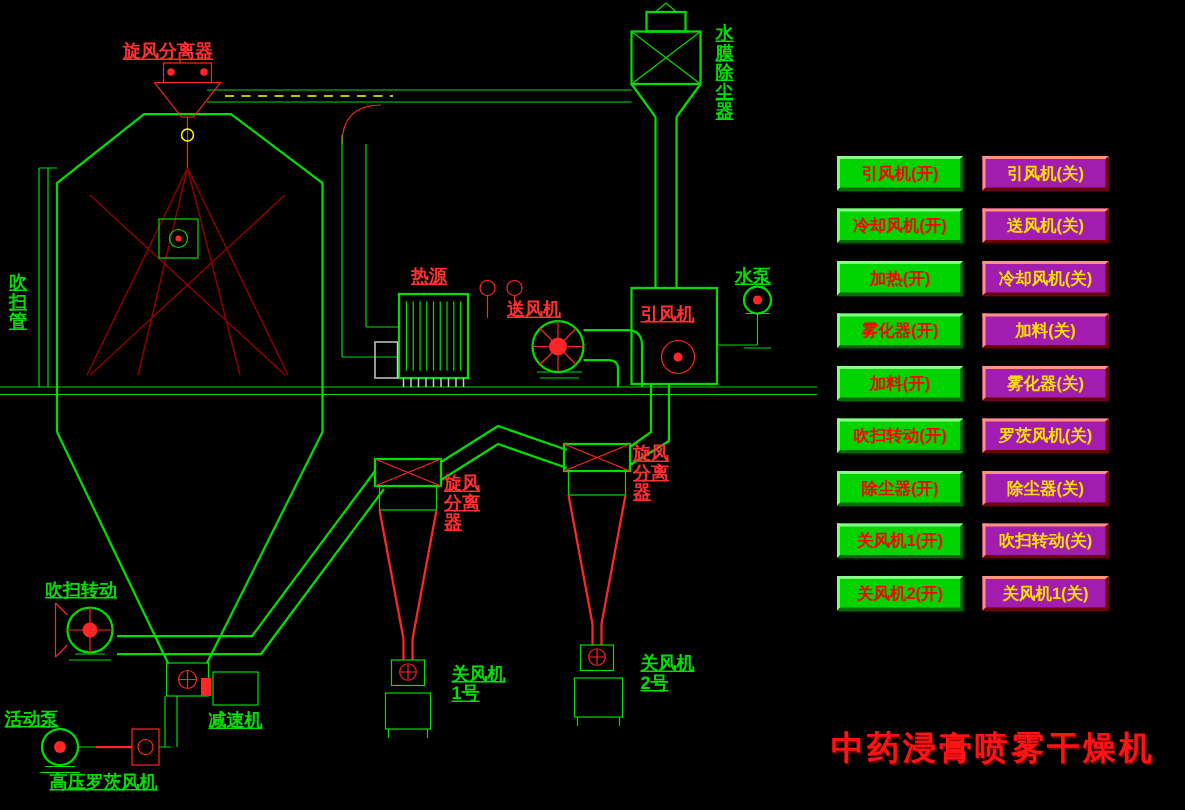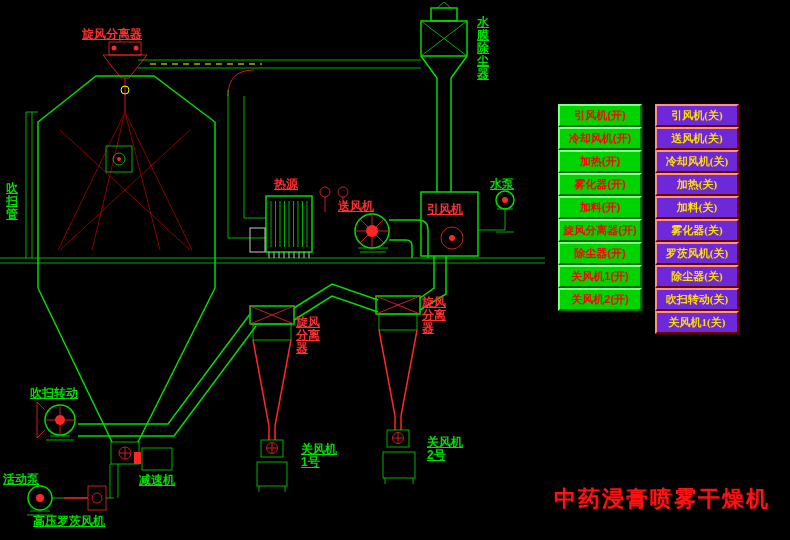--- a/index.html
+++ b/index.html
@@ -9,30 +9,30 @@
   #diagram{position:absolute;left:0;top:0;width:545px;height:540px;}
   #diagram svg{position:absolute;left:0;top:0;}
   svg path,svg rect,svg circle,svg polyline{fill:none;stroke-width:1.5;}
   .sg{stroke:#00dd00}.sr{stroke:#ff2626}.sdr{stroke:#8b0000;stroke-width:1}
   .sy{stroke:#ffff00;stroke-width:1}.swh{stroke:#c8c8c8;stroke-width:1}
   .fr{fill:#ff2626;stroke:none}.thin{stroke-width:0.8}
   .lbl{position:absolute;font-size:12px;line-height:13px;font-weight:bold;white-space:nowrap;text-decoration:underline;}
   .lbl.wrap{white-space:normal;word-break:break-all;}
   .lg{color:#00e000}.lr{color:#ff3030}
   
-  .btn-col{position:absolute;display:flex;flex-direction:column;gap:0;}
+  .btn-col{position:absolute;display:flex;flex-direction:column;gap:12px;}
   #col-on{left:558px;top:104px;}
   #col-off{left:655px;top:104px;}
   .btn{width:84px;height:23px;display:flex;align-items:center;justify-content:center;
        font-family:"Liberation Sans",sans-serif;font-size:11px;font-weight:bold;
        white-space:nowrap;overflow:hidden;padding:0;border-style:solid;border-width:2px;cursor:pointer;}
   .btn.on{background:#00d400;color:#ff0000;border-color:#86ff86 #006a00 #006a00 #86ff86;
           box-shadow:1px 1px 0 #002b00;}
-  .btn.off{background:#6d28d9;color:#ffdf00;border-color:#ff9180 #6a0000 #6a0000 #ff9180;
-           box-shadow:1px 1px 0 #2b0000;font-family:Liberation Serif, serif;}
+  .btn.off{background:#a21caf;color:#ffdf00;border-color:#ff9180 #6a0000 #6a0000 #ff9180;
+           box-shadow:1px 1px 0 #2b0000;}
   #main-title{position:absolute;left:554px;top:484px;font-size:22px;font-weight:bold;
               letter-spacing:2px;color:#ff1212;text-shadow:1px 1px 0 #5a0000;}
 </style>
 </head>
 <body>
 
 <div id="screen">
 
   <div id="diagram">
     <svg width="545" height="540" viewBox="0 0 545 540">
@@ -204,31 +204,30 @@
     <div class="lbl lg" style="left:3px;top:473px">活动泵</div>
     <div class="lbl lg" style="left:33px;top:515px">高压罗茨风机</div>
   </div>
 
   <div id="col-on" class="btn-col">
     <button class="btn on">引风机(开)</button>
     <button class="btn on">冷却风机(开)</button>
     <button class="btn on">加热(开)</button>
     <button class="btn on">雾化器(开)</button>
     <button class="btn on">加料(开)</button>
-    <button class="btn on">旋风分离器(开)</button>
+    <button class="btn on">吹扫转动(开)</button>
     <button class="btn on">除尘器(开)</button>
     <button class="btn on">关风机1(开)</button>
     <button class="btn on">关风机2(开)</button>
   </div>
 
   <div id="col-off" class="btn-col">
     <button class="btn off">引风机(关)</button>
     <button class="btn off">送风机(关)</button>
     <button class="btn off">冷却风机(关)</button>
-    <button class="btn off">加热(关)</button>
     <button class="btn off">加料(关)</button>
     <button class="btn off">雾化器(关)</button>
     <button class="btn off">罗茨风机(关)</button>
     <button class="btn off">除尘器(关)</button>
     <button class="btn off">吹扫转动(关)</button>
     <button class="btn off">关风机1(关)</button>
   </div>
 
   <div id="main-title">中药浸膏喷雾干燥机</div>
 </div>

